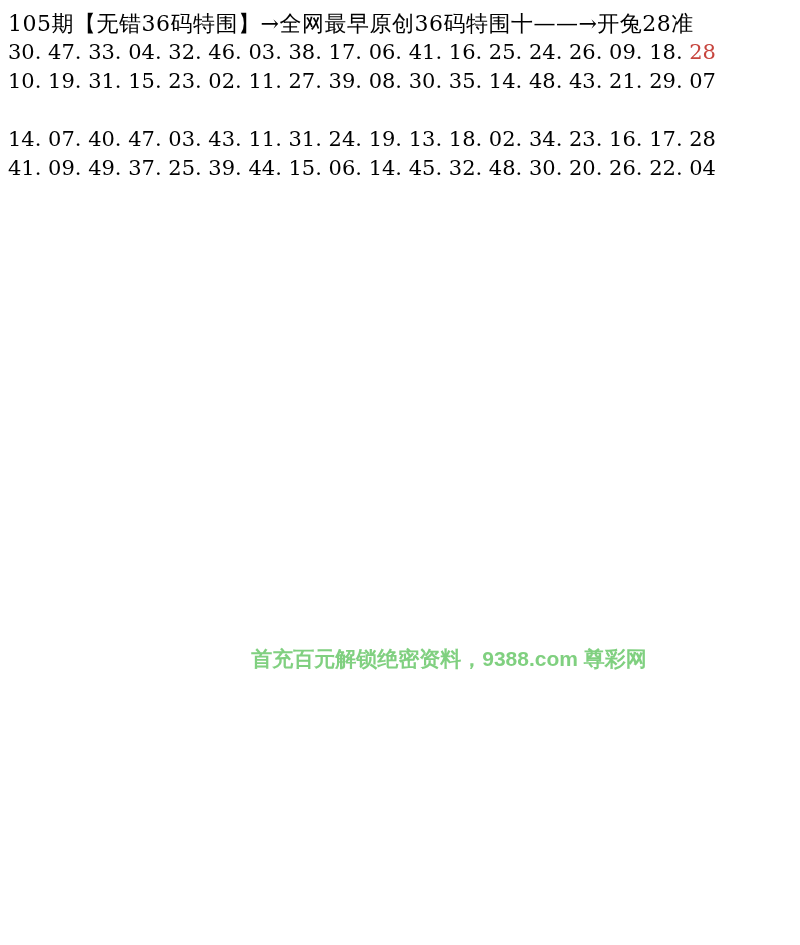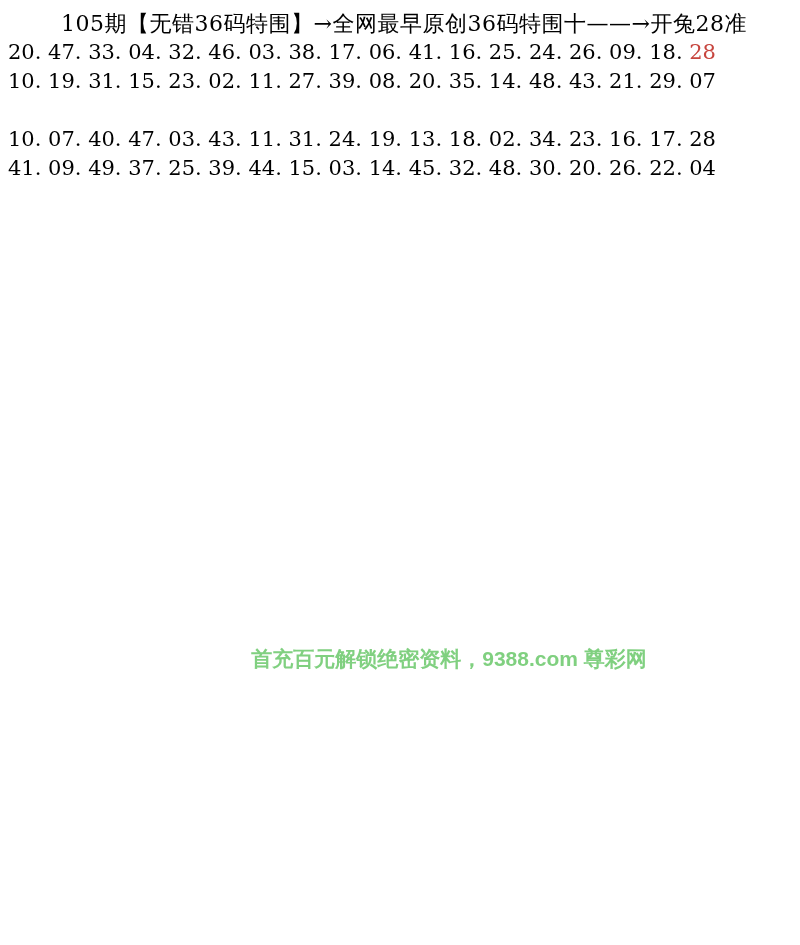--- a/index.html
+++ b/index.html
@@ -19,21 +19,20 @@
     padding: 9px 0 0 8px;
   }
   .block {
     margin: 0 0 29px 0;
   }
   .header-line {
     font-size: 22px;
     line-height: 29px;
     white-space: nowrap;
     letter-spacing: 0.5px;
-    text-align: center;
   }
   .num-line {
     font-size: 21px;
     line-height: 29px;
     white-space: nowrap;
   }
   .hit {
     color: var(--red-color, #c7453e);
   }
   .promo {
@@ -52,27 +51,27 @@
     white-space: nowrap;
   }
 </style>
 </head>
 <body style="background: rgb(255, 255, 255);">
 
 <main class="content">
 
   <section class="block">
     <div class="header-line">105期【无错36码特围】→全网最早原创36码特围十——→开兔28准</div>
-    <div class="num-line"><span>20. 47. 33. 04. 32. 46. 03. 38. 17. 06. 41. 16. 25. 24. 26. 09. 18. </span><span class="hit">28</span></div>
-    <div class="num-line">10. 19. 31. 15. 23. 02. 11. 27. 39. 08. 20. 35. 14. 48. 43. 21. 29. 07</div>
+    <div class="num-line"><span>30. 47. 33. 04. 32. 46. 03. 38. 17. 06. 41. 16. 25. 24. 26. 09. 18. </span><span class="hit">28</span></div>
+    <div class="num-line">10. 19. 31. 15. 23. 02. 11. 27. 39. 08. 30. 35. 14. 48. 43. 21. 29. 07</div>
   </section>
 
   <section class="block">
   </section>
 
   <section class="block">
-    <div class="num-line"><span>10. 07. 40. 47. 03. 43. 11. 31. 24. 19. 13. 18. 02. 34. 23. 16. 17. 28</span><span class="hit"></span></div>
-    <div class="num-line">41. 09. 49. 37. 25. 39. 44. 15. 03. 14. 45. 32. 48. 30. 20. 26. 22. 04</div>
+    <div class="num-line"><span>14. 07. 40. 47. 03. 43. 11. 31. 24. 19. 13. 18. 02. 34. 23. 16. 17. 28</span><span class="hit"></span></div>
+    <div class="num-line">41. 09. 49. 37. 25. 39. 44. 15. 06. 14. 45. 32. 48. 30. 20. 26. 22. 04</div>
   </section>
 
 </main>
 
 <div class="promo">首充百元解锁绝密资料，9388.com 尊彩网</div>
 
 </body></html>

